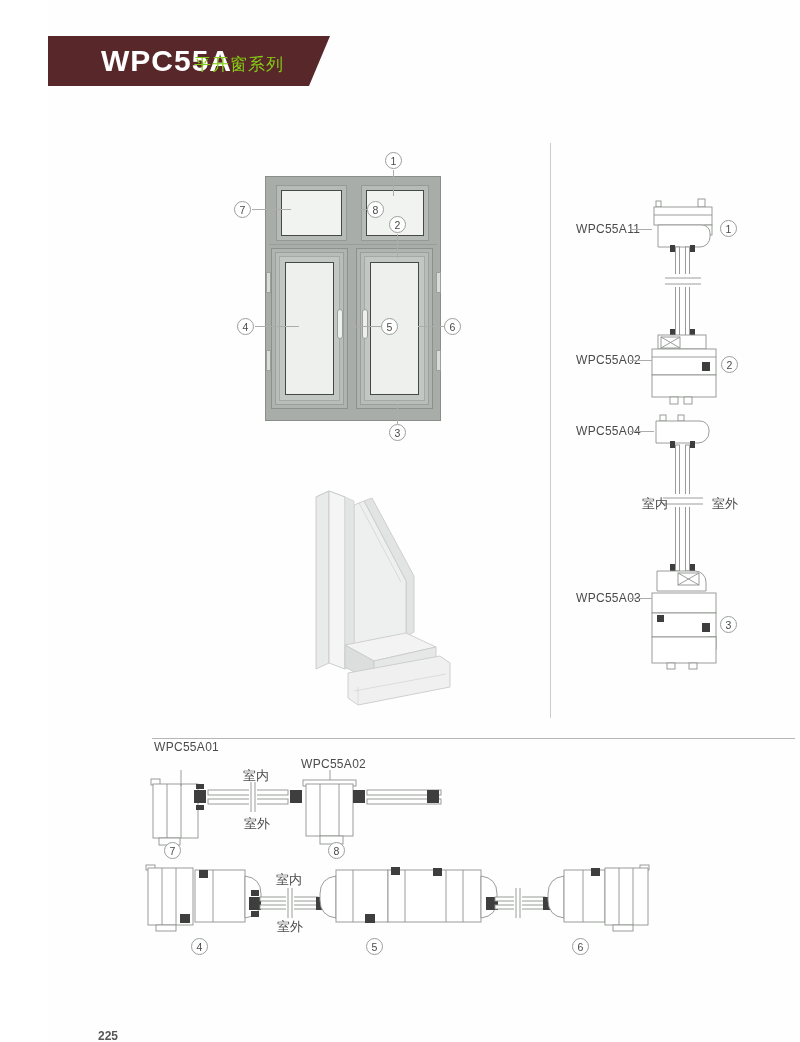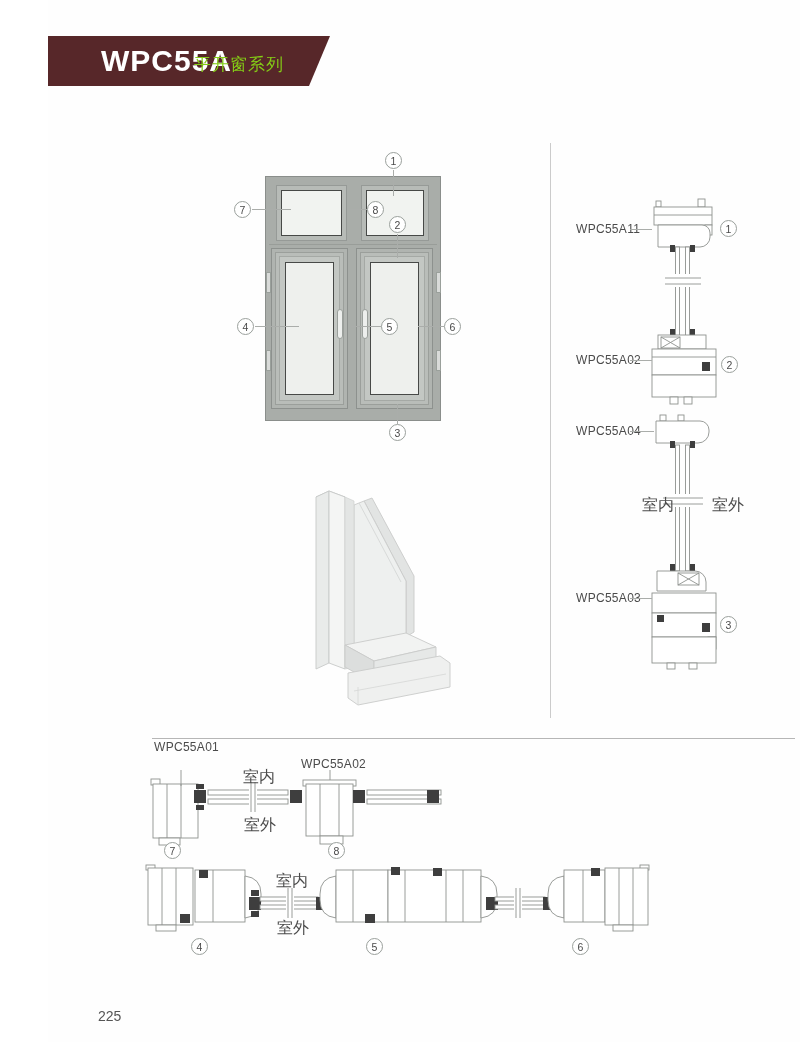--- a/index.html
+++ b/index.html
@@ -30,34 +30,34 @@
           border:1px solid #9ba09c;border-radius:3px;box-sizing:border-box;}
   .hinge{position:absolute;width:5px;height:21px;background:#d9dbd9;
          border:1px solid #9aa09b;box-sizing:border-box;}
 
   
   .callout{position:absolute;width:17px;height:17px;border:1px solid #9aa09c;border-radius:50%;
            background:#fff;font-size:10.5px;color:#4a4a4a;display:flex;align-items:center;
            justify-content:center;box-sizing:border-box;z-index:5;}
   .leader{position:absolute;background:#aaadaa;z-index:4;}
   .plabel{position:absolute;font-size:12px;color:#4b4b4b;letter-spacing:.3px;white-space:nowrap;}
-  .cnlabel{position:absolute;font-size:16px;color:#4b4b4b;white-space:nowrap;}
+  .cnlabel{position:absolute;font-size:13px;color:#4b4b4b;white-space:nowrap;}
 
   
   .vdiv{position:absolute;left:502px;top:143px;width:1px;height:575px;background:#cbcbcb;}
   .hdiv{position:absolute;left:104px;top:738px;width:643px;height:1px;background:#b6b6b6;}
 
   
   svg.lined{position:absolute;overflow:visible;}
   svg.lined .ln{stroke:#8f928f;stroke-width:0.9;fill:none;}
   svg.lined .wf{stroke:#8f928f;stroke-width:0.9;fill:#ffffff;}
   svg.lined .dk{fill:#3e3e3e;stroke:none;}
   svg.lined .gap{fill:#ffffff;stroke:none;}
 
-  .pageno{position:absolute;left:50px;top:1008px;font-size:14px;font-weight:400;color:#555;}
+  .pageno{position:absolute;left:50px;top:1029px;font-size:12px;font-weight:700;color:#555;}
 </style>
 </head>
 <body>
 
 <div class="page">
 
   <div class="banner" style="background:#572729;">
     <span class="code">WPC55A</span>
     <span class="name">平开窗系列</span>
   </div>

